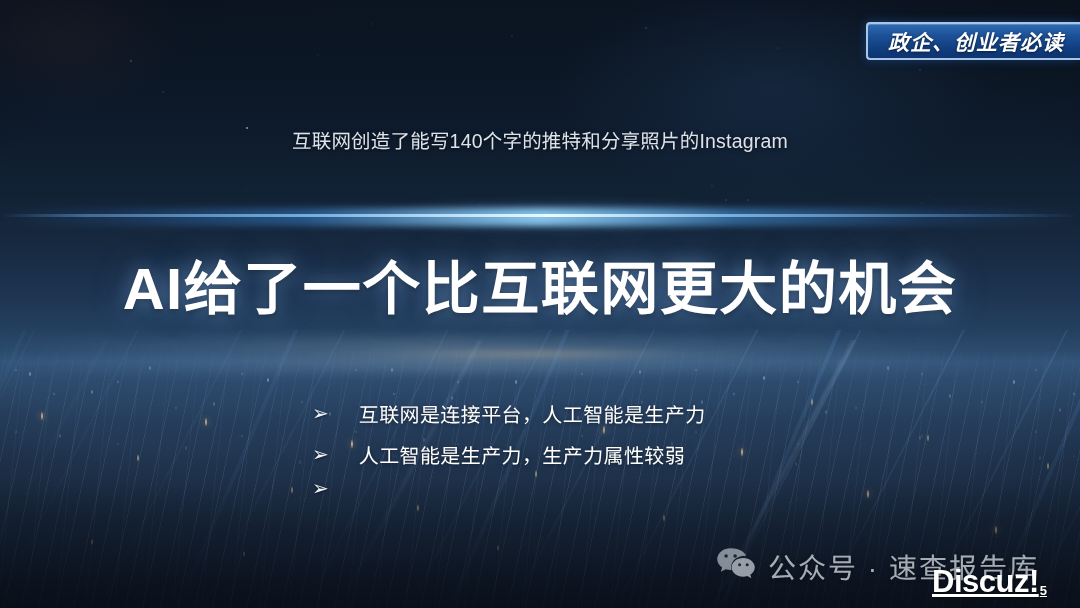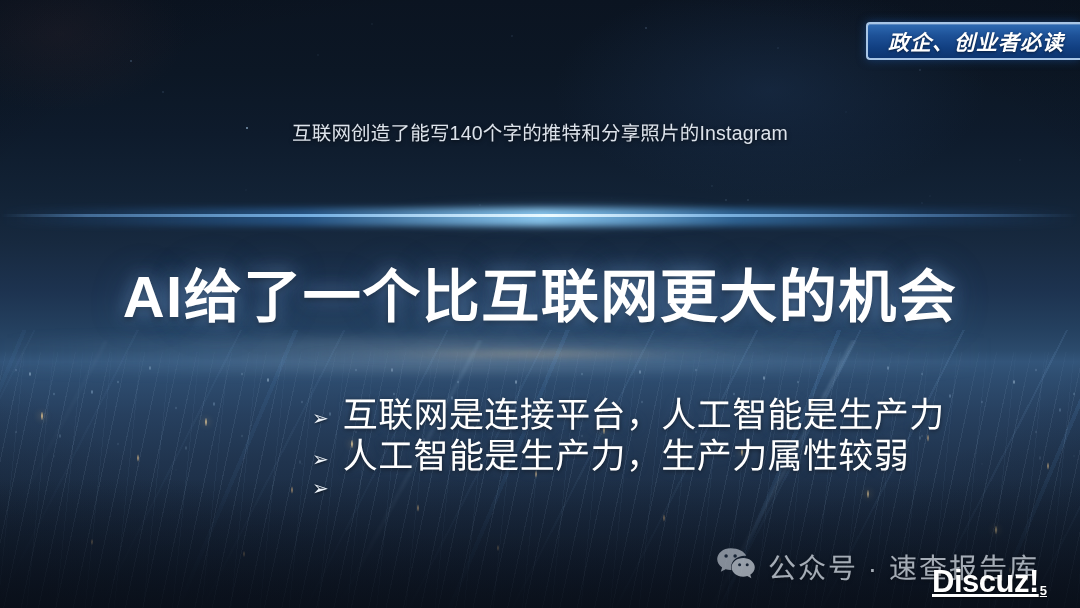--- a/index.html
+++ b/index.html
@@ -295,32 +295,32 @@
     padding:0 10px 0 14px;
   }
   .badge-text{
     font-size:21px;font-weight:bold;font-style:italic;color:#ffffff;
     letter-spacing:1px;white-space:nowrap;
     text-shadow:0 1px 3px rgba(0,0,0,.55);
   }
 
   
   .subtitle{
-    position:absolute;top:120px;left:0;width:1080px;
+    position:absolute;top:128px;left:0;width:1080px;
     text-align:center;
     font-size:19.5px;line-height:27px;
     color:#dde3eb;font-weight:400;
     letter-spacing:.2px;
     text-shadow:0 1px 4px rgba(0,0,0,.6);
   }
   .subtitle span{display:block;}
 
   
   .headline{
-    position:absolute;top:264px;left:0;width:1080px;
+    position:absolute;top:256px;left:0;width:1080px;
     text-align:center;
     font-size:58px;line-height:66px;
     font-weight:bold;color:#ffffff;
     letter-spacing:1.5px;
     text-shadow:
       0 0 18px rgba(150,200,255,.45),
       0 0 40px rgba(90,150,220,.28),
       0 2px 6px rgba(0,0,0,.55);
   }
 
@@ -333,25 +333,26 @@
     height:41px;
   }
   .bullet-marker{
     flex:0 0 auto;
     font-size:20px;line-height:1;
     color:#eef4fb;
     transform:translateY(-2px);
     text-shadow:0 1px 3px rgba(0,0,0,.6);
   }
   .bullet-text{
-    font-size:35px;line-height:34px;
+    font-size:20px;line-height:34px;
     color:#ffffff;font-weight:400;
     letter-spacing:.4px;
     white-space:nowrap;
     text-shadow:0 1px 5px rgba(0,0,0,.62), 0 0 14px rgba(120,170,230,.2);
+    margin-left:16px;
   }
 
   
   .watermark{
     position:absolute;left:716px;top:546px;
     display:flex;align-items:center;gap:12px;
     opacity:.72;
   }
   .wechat-icon{flex:0 0 auto;display:block;}
   .watermark-text{

